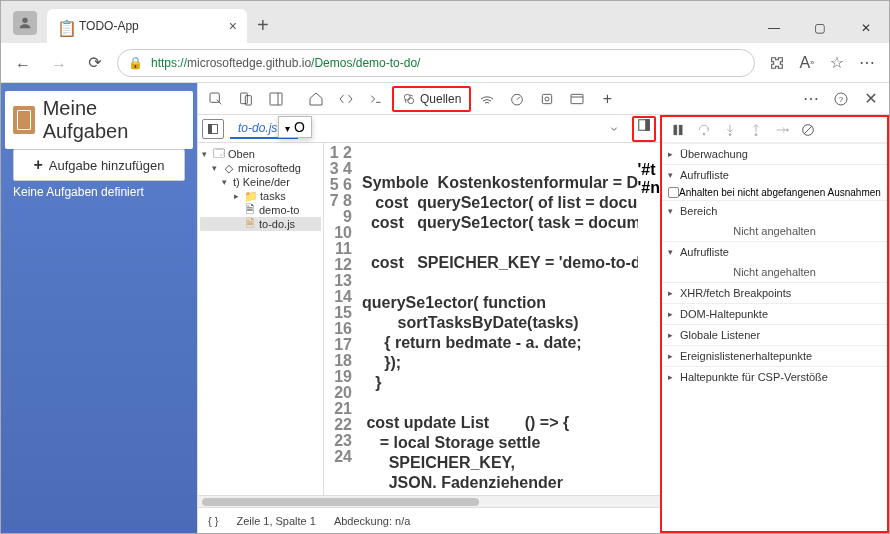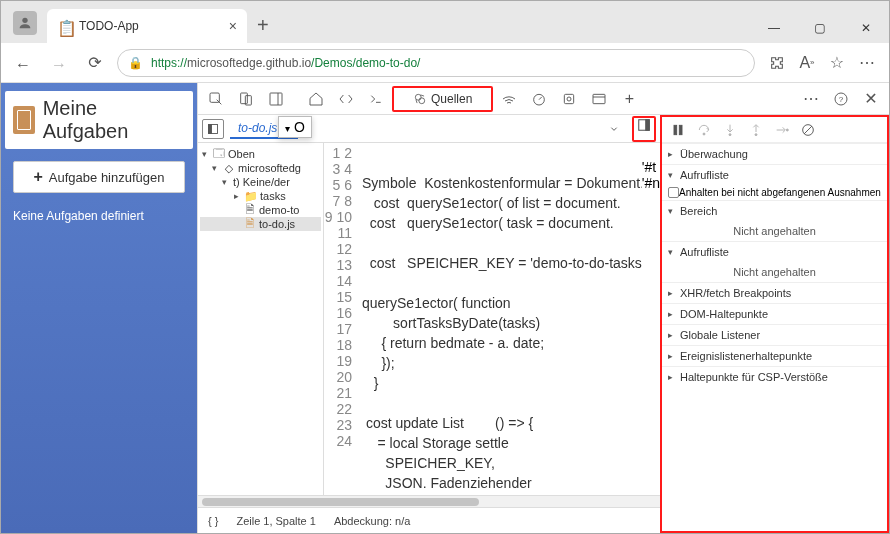--- a/index.html
+++ b/index.html
@@ -14,52 +14,52 @@
 .newtab { font-size: 20px; color:#555; margin: 0 0 6px 10px; }
 .winbtns { margin-left:auto; display:flex; gap:0; margin-bottom:0; }
 .winbtn { width: 46px; height: 30px; display:flex; align-items:center; justify-content:center; font-size:12px; color:#333; }
 .addrbar { height: 40px; background:#fff; border-bottom:1px solid #ddd; display:flex; align-items:center; padding: 0 8px; gap:8px; }
 .navbtn { width:28px; height:28px; display:flex; align-items:center; justify-content:center; color:#555; font-size:16px; }
 .urlbox { flex:1; height:28px; border:1px solid #ccc; border-radius:14px; display:flex; align-items:center; padding:0 10px; gap:8px; font-size:12px; color:#555; }
 .urlbox .lock { color:#666; }
 .urlbox .host-sub { color:#15803d; }
 .addrbar-right { display:flex; gap:2px; }
 .main { display:flex; height: calc(100% - 82px); }
-.page { width: 196px; background: linear-gradient(180deg, #5a7fcc 0%, #4a6bb8 100%); color:#333; padding:8px 4px; display:flex; flex-direction:column; gap:12px; }
+.page { width: 196px; background: linear-gradient(180deg, #5a7fcc 0%, #4a6bb8 100%); color:#333; padding:8px 4px; display:flex; flex-direction:column; }
 .page-card { background:#fff; border-radius:2px; }
 .page-hdr { display:flex; align-items:center; gap:8px; padding:6px 8px; }
 .page-hdr-icon { width:22px; height:28px; background:#c89058; border-radius:2px; position:relative; }
 .page-hdr-icon::before { content:""; position:absolute; inset:4px; border:1px solid #fff; border-radius:1px; }
 .page-title { font-size:20px; font-weight:400; }
 .page-add { display:flex; align-items:center; justify-content:center; border:1px solid #ccc; border-radius:2px; padding:6px; margin:0 8px; gap:6px; font-size:13px; color:#333; }
 .page-add .plus { font-size:16px; font-weight:bold; color:#333; }
 .page-status { font-size:12px; color:#fff; padding:4px 8px; }
 .devtools { flex:1; display:flex; flex-direction:column; border-left:1px solid #ddd; min-width:0; }
 .dt-toolbar { height:32px; display:flex; align-items:center; gap:2px; padding:0 4px; border-bottom:1px solid #ddd; }
 .dt-btn { width:28px; height:26px; display:flex; align-items:center; justify-content:center; color:#555; }
 .dt-btn svg { width:16px; height:16px; stroke:#555; fill:none; stroke-width:1.4; }
-.dt-tabbtn { height:26px; display:flex; align-items:center; gap:4px; padding:0 19px; font-size:12px; color:#333; }
+.dt-tabbtn { height:26px; display:flex; align-items:center; gap:4px; padding:0 8px; font-size:12px; color:#333; }
 .dt-tabbtn.active { border:2px solid #ff1a1a; border-radius:2px; }
 .dt-tabbtn svg { width:14px; height:14px; stroke:#555; fill:none; stroke-width:1.4; }
 .dt-right { margin-left:auto; display:flex; gap:2px; }
 .dt-body { flex:1; display:flex; min-height:0; }
 .src-left { width:462px; display:flex; flex-direction:column; min-width:0; }
 .src-tabs { height:28px; display:flex; align-items:center; border-bottom:1px solid #ddd; padding:0 4px; gap:6px; }
 .src-tabbox { width:22px; height:20px; display:flex; align-items:center; justify-content:center; border:1px solid #888; border-radius:2px; }
 .file-tab { display:flex; align-items:center; gap:6px; padding:2px 8px; border-bottom:2px solid #2a6ad0; font-size:12px; color:#2a6ad0; font-style:italic; }
 .file-tab-close { font-style:normal; color:#666; }
 .src-tabs-right { margin-left:auto; display:flex; gap:4px; }
 .red-frame { border:2px solid #ff1a1a; border-radius:2px; padding:0 2px; }
 .src-split { flex:1; display:flex; min-height:0; }
 .tree { width:126px; border-right:1px solid #ddd; padding:4px 2px; font-size:11px; color:#333; overflow:hidden; }
 .tree-row { display:flex; align-items:center; gap:3px; padding:1px 2px; white-space:nowrap; }
 .tree-row.sel { background:#e2e2e2; }
 .tri { font-size:9px; color:#555; width:8px; display:inline-block; }
 .fi { width:12px; height:12px; display:inline-flex; align-items:center; justify-content:center; }
-.editor { flex:1; display:flex; font-family: Consolas, monospace; font-size:14px; min-width:0; overflow:hidden; position:relative; }
+.editor { flex:1; display:flex; font-family: Consolas, monospace; font-size:16px; min-width:0; overflow:hidden; position:relative;font-weight:bold; }
 .gutter { width:34px; text-align:right; color:#888; padding:2px 6px 2px 0; line-height:16px; }
 .code { flex:1; padding:2px 4px; line-height:20px; color:#333; white-space:pre; overflow:hidden;margin-top:28px; }
 .dbg { flex:1; border:2px solid #ff1a1a; display:flex; flex-direction:column; min-width:0; font-size:11px; overflow:auto; }
 .dbg-tb { height:26px; display:flex; align-items:center; gap:2px; padding:0 4px; border-bottom:1px solid #eee; }
 .dbg-tb .dt-btn { width:24px; height:22px; }
 .dbg-sec { border-top:1px solid #eee; }
 .dbg-hdr { display:flex; align-items:center; gap:4px; padding:4px 6px; color:#333; }
 .chk { display:flex; align-items:center; padding:2px 6px; }
 .chk-box { width:11px; height:11px; border:1px solid #888; border-radius:2px; }
 .center-txt { text-align:center; padding:4px 0; color:#555; }

